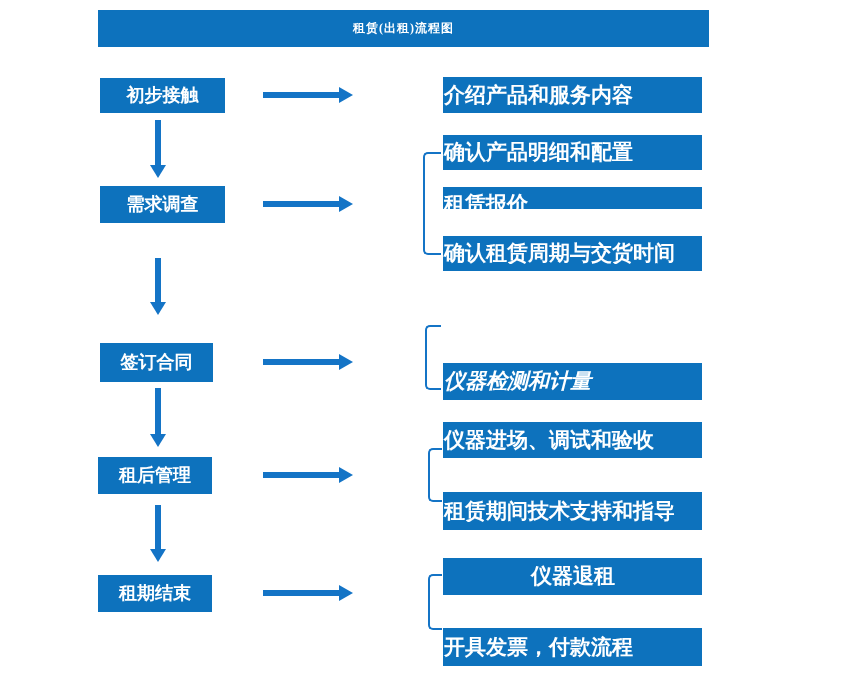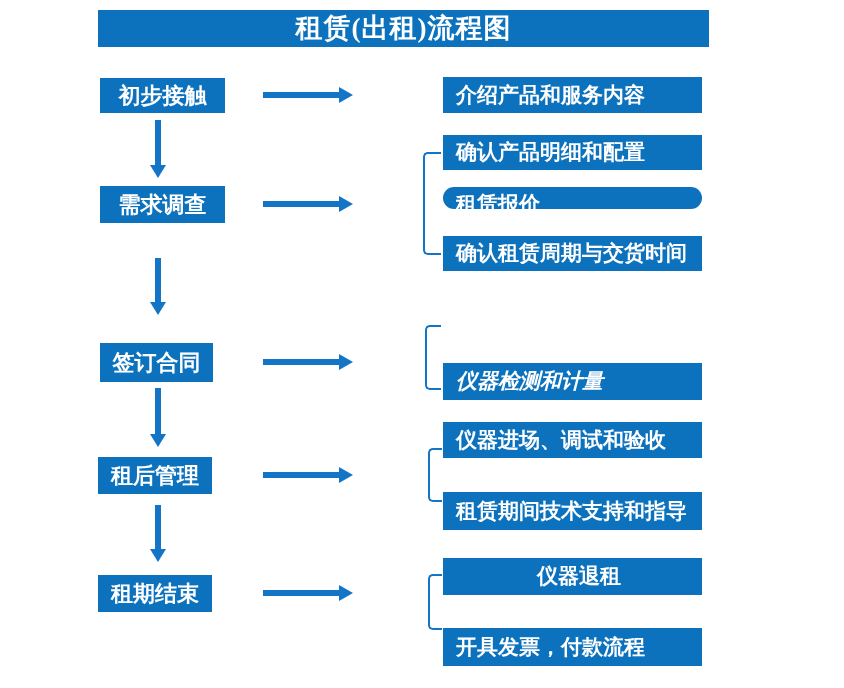--- a/index.html
+++ b/index.html
@@ -12,39 +12,39 @@
     position:relative;
     width:844px;height:688px;
     background:#ffffff;
     overflow:hidden;
     font-family:"Liberation Serif","DejaVu Serif",serif;
   }
   .title-bar{
     position:absolute;left:98px;top:10px;width:611px;height:37px;
     background:var(--box-blue);
     color:var(--text-white);
-    font-size:27px;font-weight:bold;
+    font-size:12px;font-weight:bold;
     text-align:center;line-height:37px;
     letter-spacing:1px;
   }
   .step-box{
     position:absolute;
     background:var(--box-blue);
     color:var(--text-white);
-    font-size:22px;font-weight:bold;
+    font-size:18px;font-weight:bold;
     text-align:center;
     white-space:nowrap;
   }
   .detail-box{
     position:absolute;left:443px;width:259px;
     background:var(--box-blue);
     color:var(--text-white);
     font-size:21px;font-weight:bold;
     text-align:left;
-    padding-left:13px;
+    padding-left:1px;
     box-sizing:border-box;
     white-space:nowrap;
   }
   .h-arrow{position:absolute;left:263px;width:90px;height:16px;}
   .h-arrow .shaft{position:absolute;left:0;right:13px;top:5px;height:6px;background:var(--arrow-blue);}
   .h-arrow .head{position:absolute;right:0;top:0;width:0;height:0;
     border-top:8px solid transparent;border-bottom:8px solid transparent;
     border-left:14px solid var(--arrow-blue);}
   .v-arrow{position:absolute;left:150px;width:16px;}
   .v-arrow .shaft{position:absolute;left:5px;width:6px;top:0;bottom:12px;background:var(--arrow-blue);}
@@ -127,21 +127,21 @@
   <div class="bracket" style="left:425px;top:325px;width:14px;height:61px;"></div>
   <div class="bracket" style="left:428px;top:448px;width:12px;height:50px;"></div>
   <div class="bracket" style="left:428px;top:574px;width:12px;height:52px;"></div>
 
   <div class="detail-box" style="top:77px;height:36px;line-height:36px;">
     <span>介绍产品和服务内容</span>
   </div>
   <div class="detail-box" style="top:135px;height:35px;line-height:35px;">
     <span>确认产品明细和配置</span>
   </div>
-  <div class="detail-box" style="top:187px;height:22px;line-height:35px;border-radius:12px;">
+  <div class="detail-box" style="top:187px;height:22px;line-height:35px;">
     <span>租赁报价</span>
   </div>
   <div class="detail-box" style="top:236px;height:35px;line-height:35px;">
     <span>确认租赁周期与交货时间</span>
   </div>
   <div class="detail-box" style="top:363px;height:37px;line-height:37px;font-style:italic;">
     <span>仪器检测和计量</span>
   </div>
   <div class="detail-box" style="top:422px;height:36px;line-height:36px;">
     <span>仪器进场、调试和验收</span>

